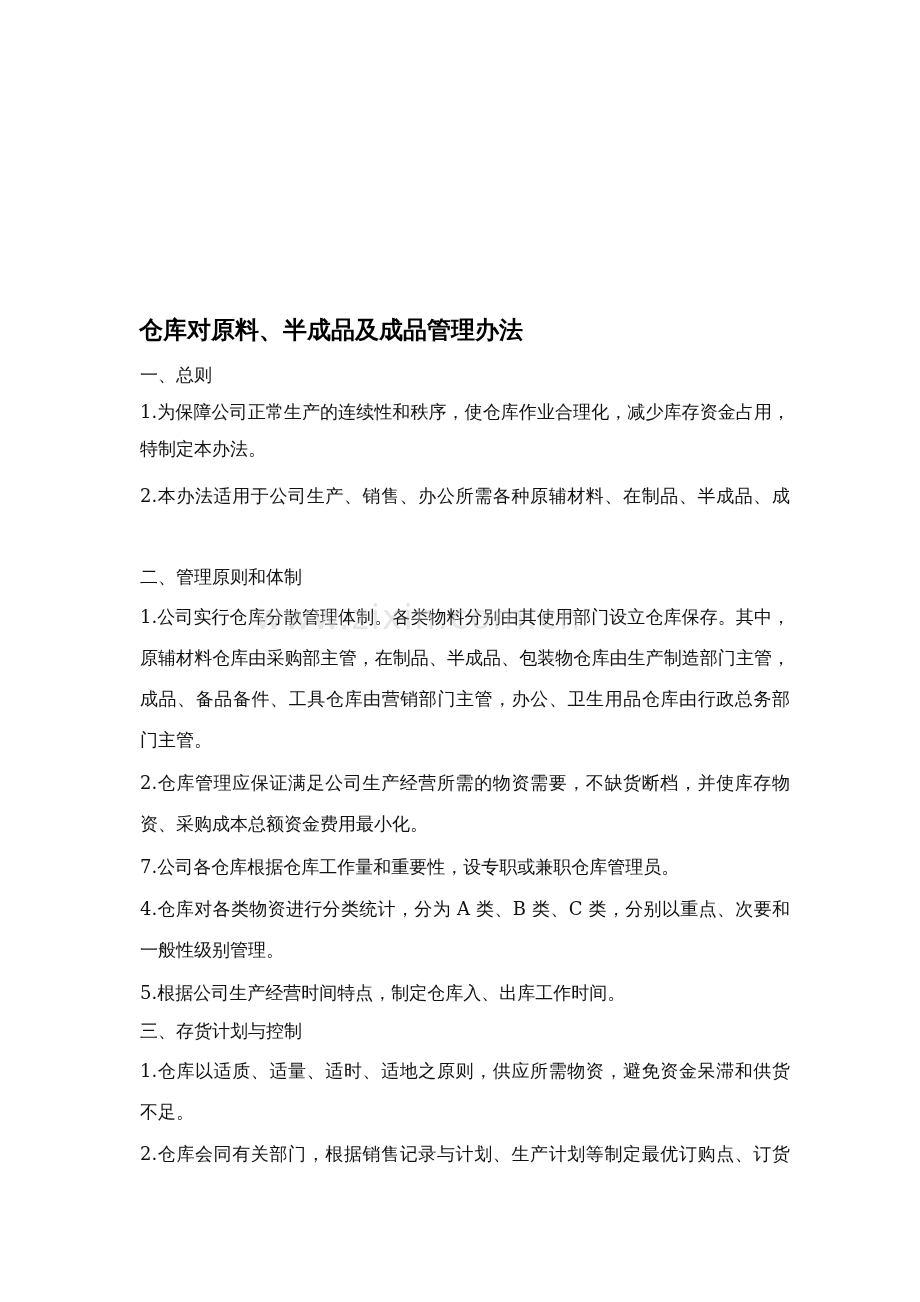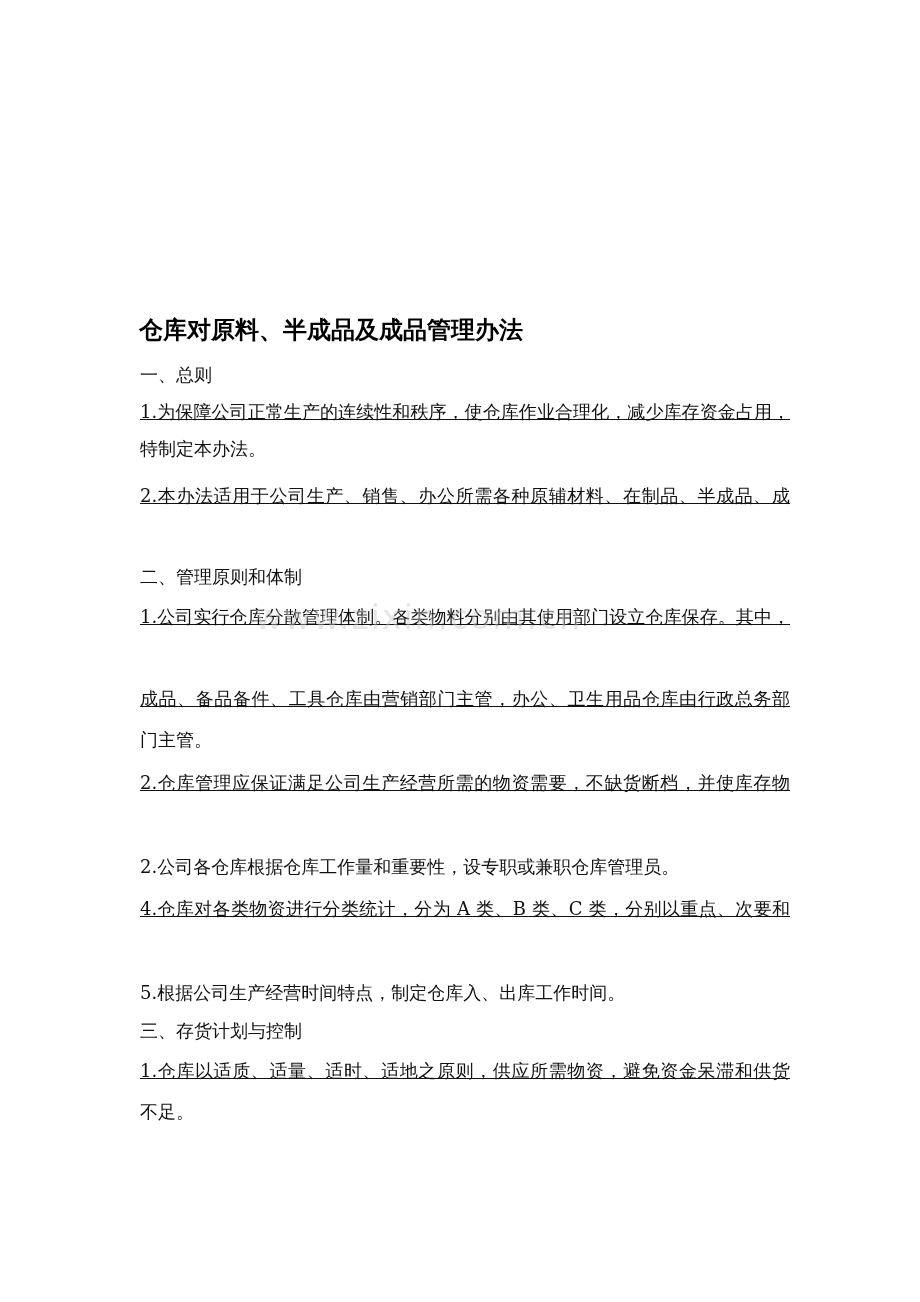--- a/index.html
+++ b/index.html
@@ -3,41 +3,45 @@
   <meta charset="utf-8">
   <style>
     html, body { margin: 0; padding: 0; background: #ffffff; }
     body { width: 920px; height: 1302px; position: relative; overflow: hidden;
            font-family: "DejaVu Serif", "Liberation Serif", serif; color: #111; }
     .page { position: absolute; left: 0; top: 0; width: 920px; height: 1014px; }
     .title { position: absolute; left: 139px; top: 314px; font-size: 24px; font-weight: bold;
              font-family: "DejaVu Sans", "Liberation Sans", sans-serif; letter-spacing: 0px; color: #000; }
     .line { position: absolute; left: 140px; width: 650px; font-size: 18px; line-height: 22px;
             white-space: nowrap; overflow: hidden; }
-    .justify { text-align: justify; text-align-last: justify; text-decoration: underline; }
+    .justify { text-align: justify; text-align-last: justify; }
     .watermark { position: absolute; left: 255px; top: 598px; font-size: 33px;
                  font-family: "DejaVu Sans", "Liberation Sans", sans-serif;
                  color: rgba(200,200,200,0.45); letter-spacing: 2px; pointer-events: none; }
   </style>
 </head>
 <body>
 
 <div class="page">
   <div class="title">仓库对原料、半成品及成品管理办法</div>
 
   <div class="line" style="top:364px">一、总则</div>
   <div class="line justify" style="top:401px">1.为保障公司正常生产的连续性和秩序，使仓库作业合理化，减少库存资金占用，</div>
   <div class="line" style="top:438px">特制定本办法。</div>
   <div class="line justify" style="top:485px">2.本办法适用于公司生产、销售、办公所需各种原辅材料、在制品、半成品、成</div>
   <div class="line" style="top:566px">二、管理原则和体制</div>
   <div class="line justify" style="top:606px">1.公司实行仓库分散管理体制。各类物料分别由其使用部门设立仓库保存。其中，</div>
+  <div class="line justify" style="top:647px">原辅材料仓库由采购部主管，在制品、半成品、包装物仓库由生产制造部门主管，</div>
   <div class="line" style="top:729px">门主管。</div>
   <div class="line justify" style="top:688px">成品、备品备件、工具仓库由营销部门主管，办公、卫生用品仓库由行政总务部</div>
   <div class="line justify" style="top:772px">2.仓库管理应保证满足公司生产经营所需的物资需要，不缺货断档，并使库存物</div>
-  <div class="line" style="top:856px">2.公司各仓库根据仓库工作量和重要性，设专职或兼职仓库管理员。</div>
+  <div class="line" style="top:813px">资、采购成本总额资金费用最小化。</div>
+  <div class="line" style="top:856px">7.公司各仓库根据仓库工作量和重要性，设专职或兼职仓库管理员。</div>
   <div class="line justify" style="top:898px">4.仓库对各类物资进行分类统计，分为 A 类、B  类、C 类，分别以重点、次要和</div>
+  <div class="line" style="top:939px">一般性级别管理。</div>
   <div class="line" style="top:982px">5.根据公司生产经营时间特点，制定仓库入、出库工作时间。</div>
   <div class="line" style="top:1020px">三、存货计划与控制</div>
   <div class="line justify" style="top:1060px">1.仓库以适质、适量、适时、适地之原则，供应所需物资，避免资金呆滞和供货</div>
   <div class="line" style="top:1101px">不足。</div>
+  <div class="line justify" style="top:1143px">2.仓库会同有关部门，根据销售记录与计划、生产计划等制定最优订购点、订货</div>
 
   <div class="watermark">www.zixin.com.cn</div>
 </div>
 
 </body></html>

